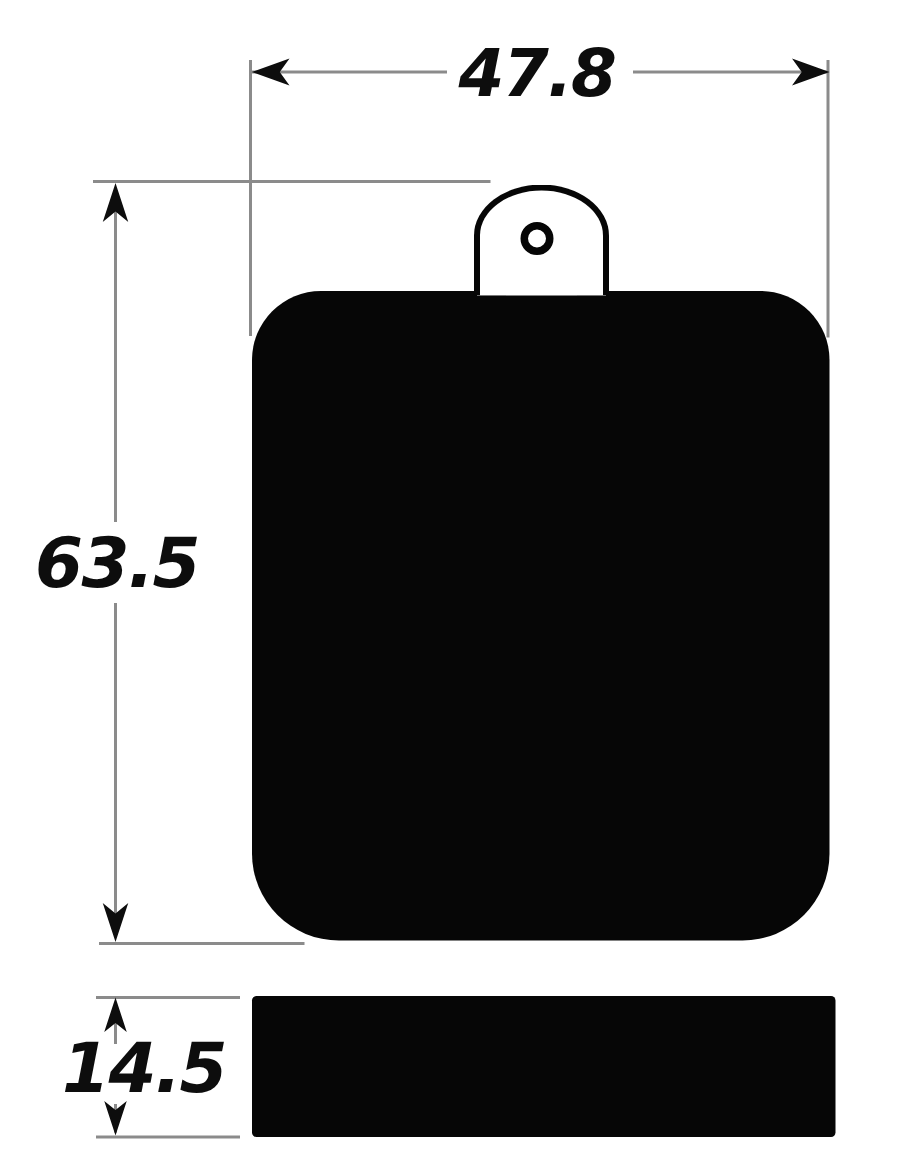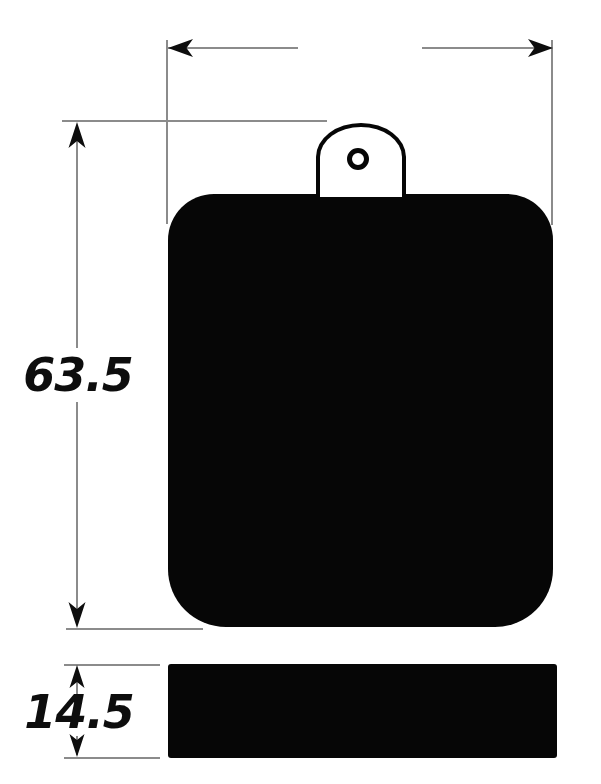--- a/index.html
+++ b/index.html
@@ -67,21 +67,21 @@
     font-weight: bold;
     font-style: italic;
     color: #0d0d0d;
     letter-spacing: -1px;
     line-height: 1;
     white-space: nowrap;
     z-index: 5;
   }
   .dim-label.w  { left: 358px; top: 28px;  font-size: 44px; }
   .dim-label.h  { left: 78px;  top: 352px; font-size: 46px; text-align: center; }
-  .dim-label.t  { left: 79px;  top: 689px; font-size: 46px; text-align: center; }
+  .dim-label.t  { left: 96px;  top: 689px; font-size: 46px; text-align: center; }
 
   .arrow-layer {
     position: absolute;
     left: 0; top: 0;
     width: 601px; height: 784px;
     z-index: 2;
     pointer-events: none;
   }
 
   
@@ -125,16 +125,17 @@
     <polygon fill="#0d0d0d" points="77,628 68.5,602 77,609 85.5,602"></polygon>
     <polygon fill="#0d0d0d" points="77,665 69.5,688 77,682 84.5,688"></polygon>
     <polygon fill="#0d0d0d" points="77,757 69.5,734 77,740 84.5,734"></polygon>
   </svg>
 
   <div class="pad-face"></div>
   <div class="tab"></div>
   <div class="tab-hole"></div>
   <div class="pad-side"></div>
 
+  <div class="dim-label w">47.8</div>
   <div class="dim-label h">63.5</div>
   <div class="dim-label t">14.5</div>
 
 </div>
 
 </body></html>

